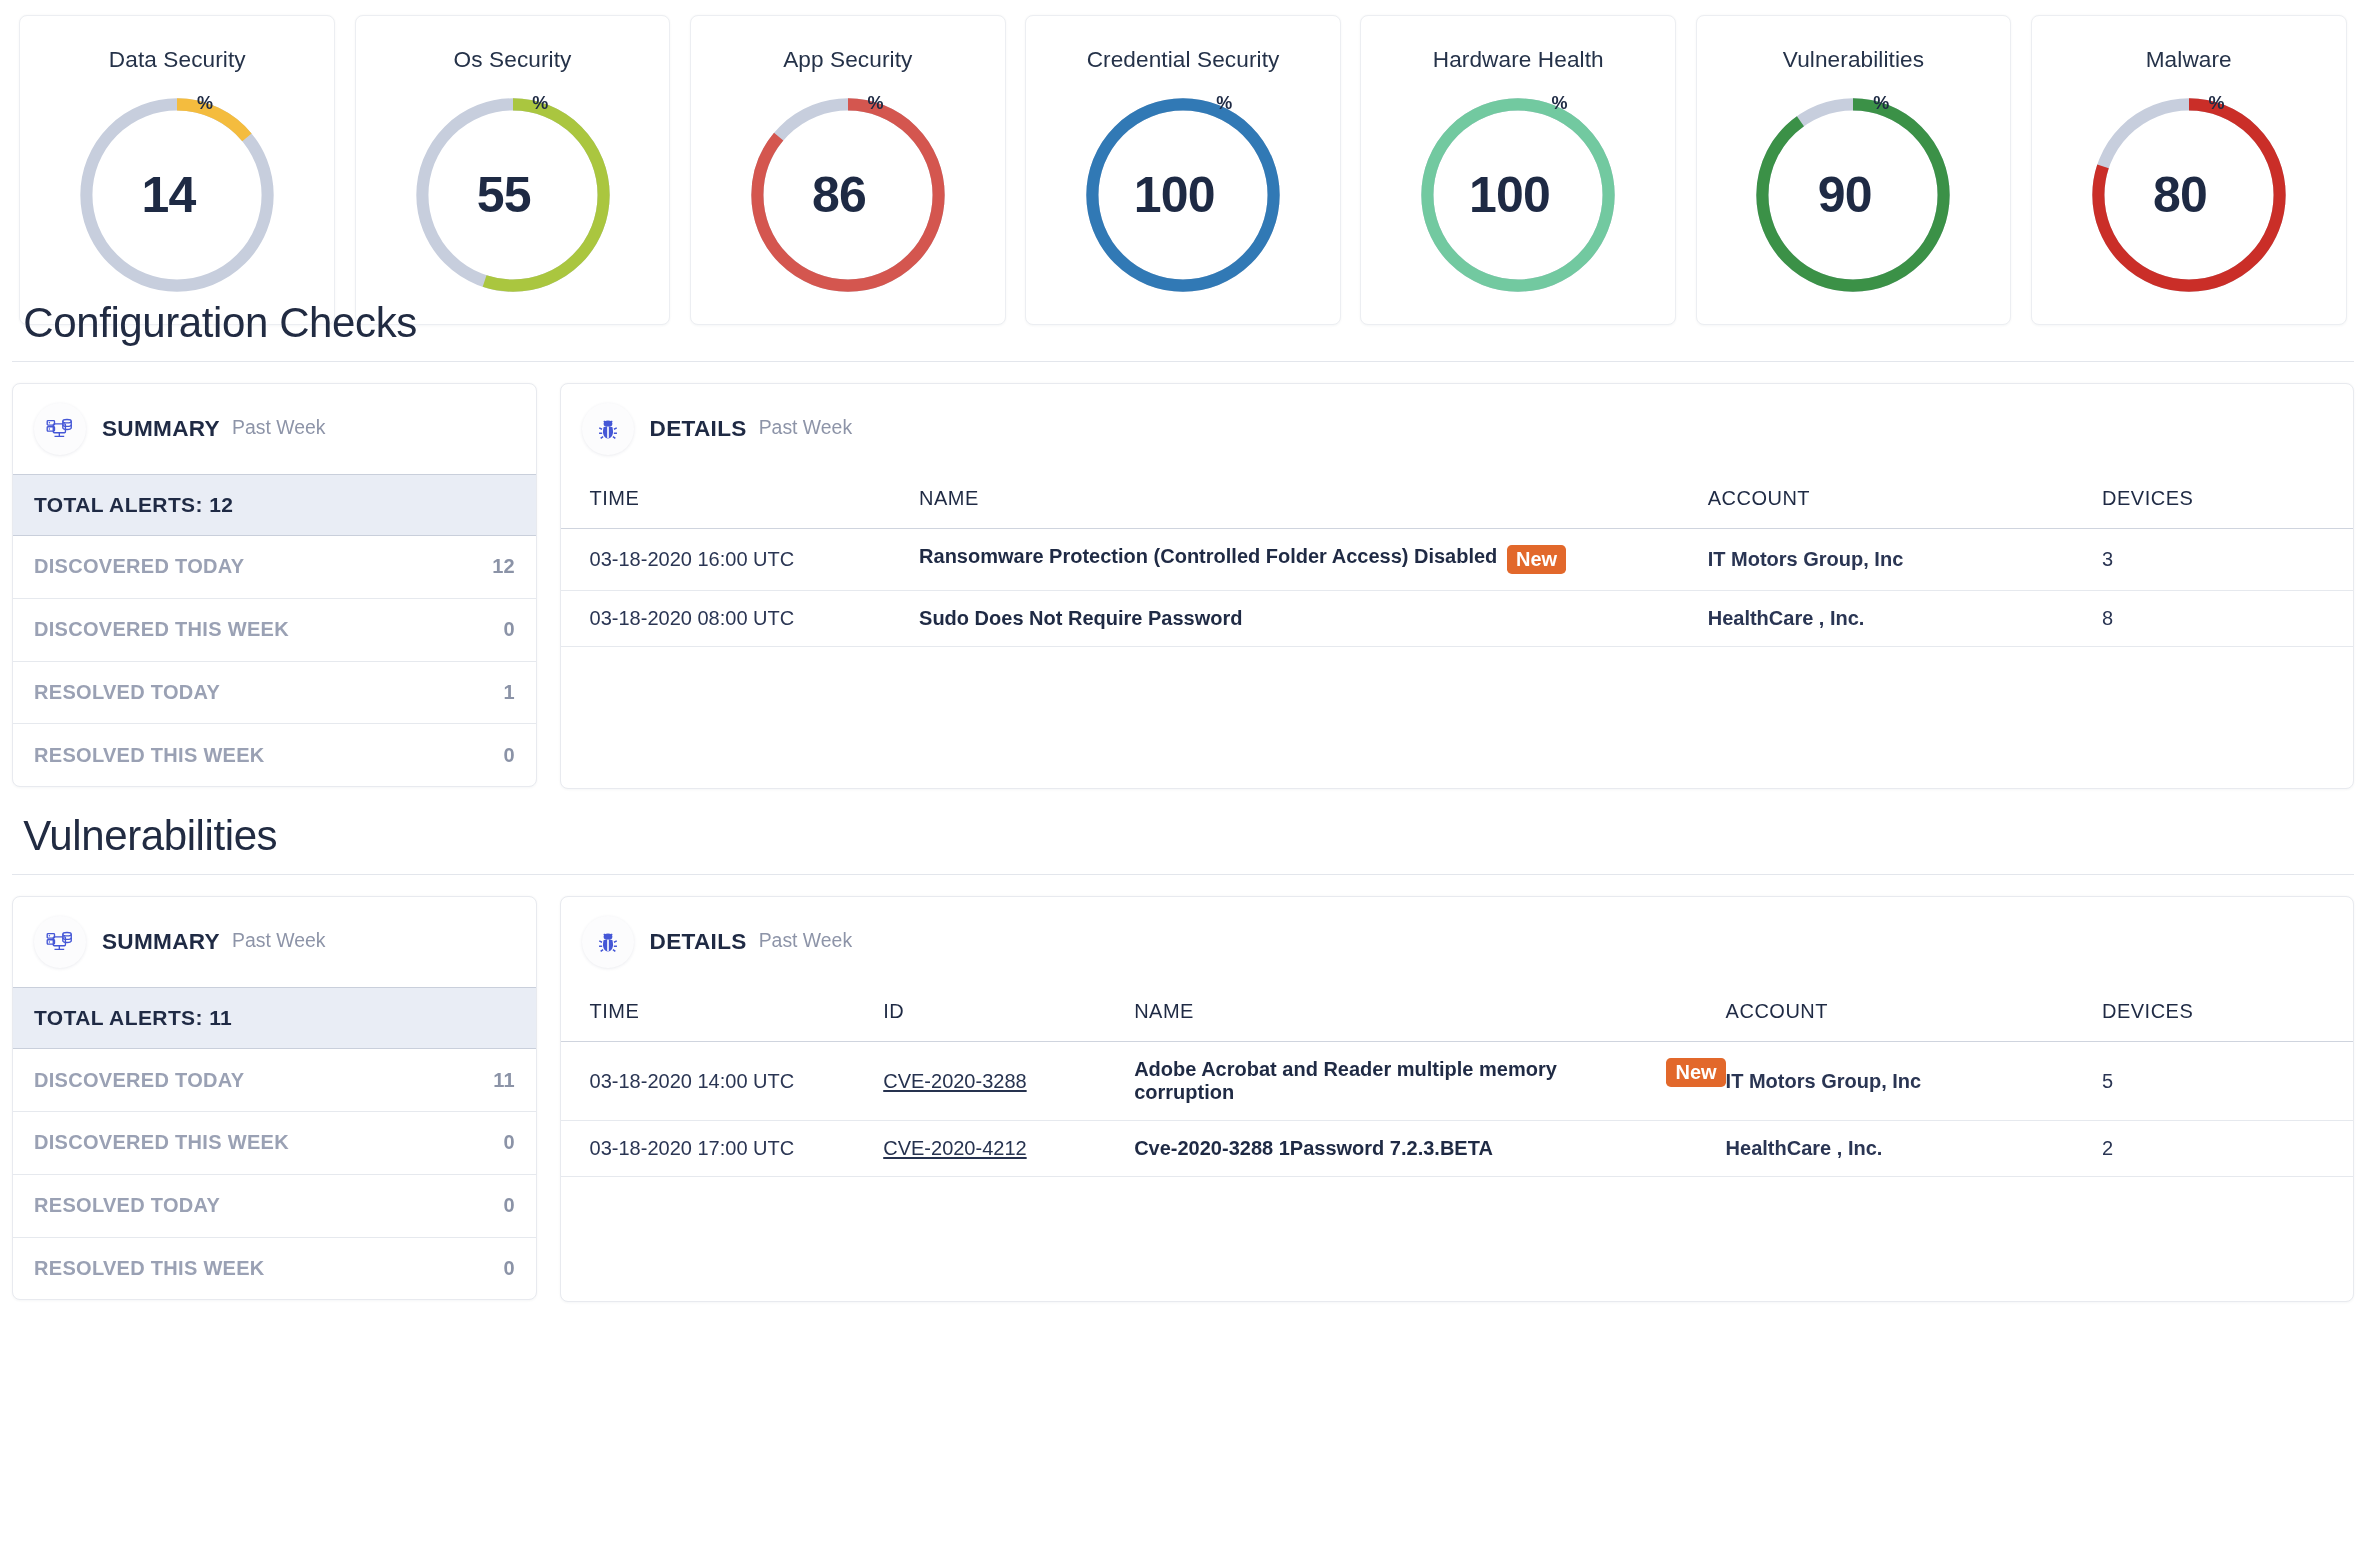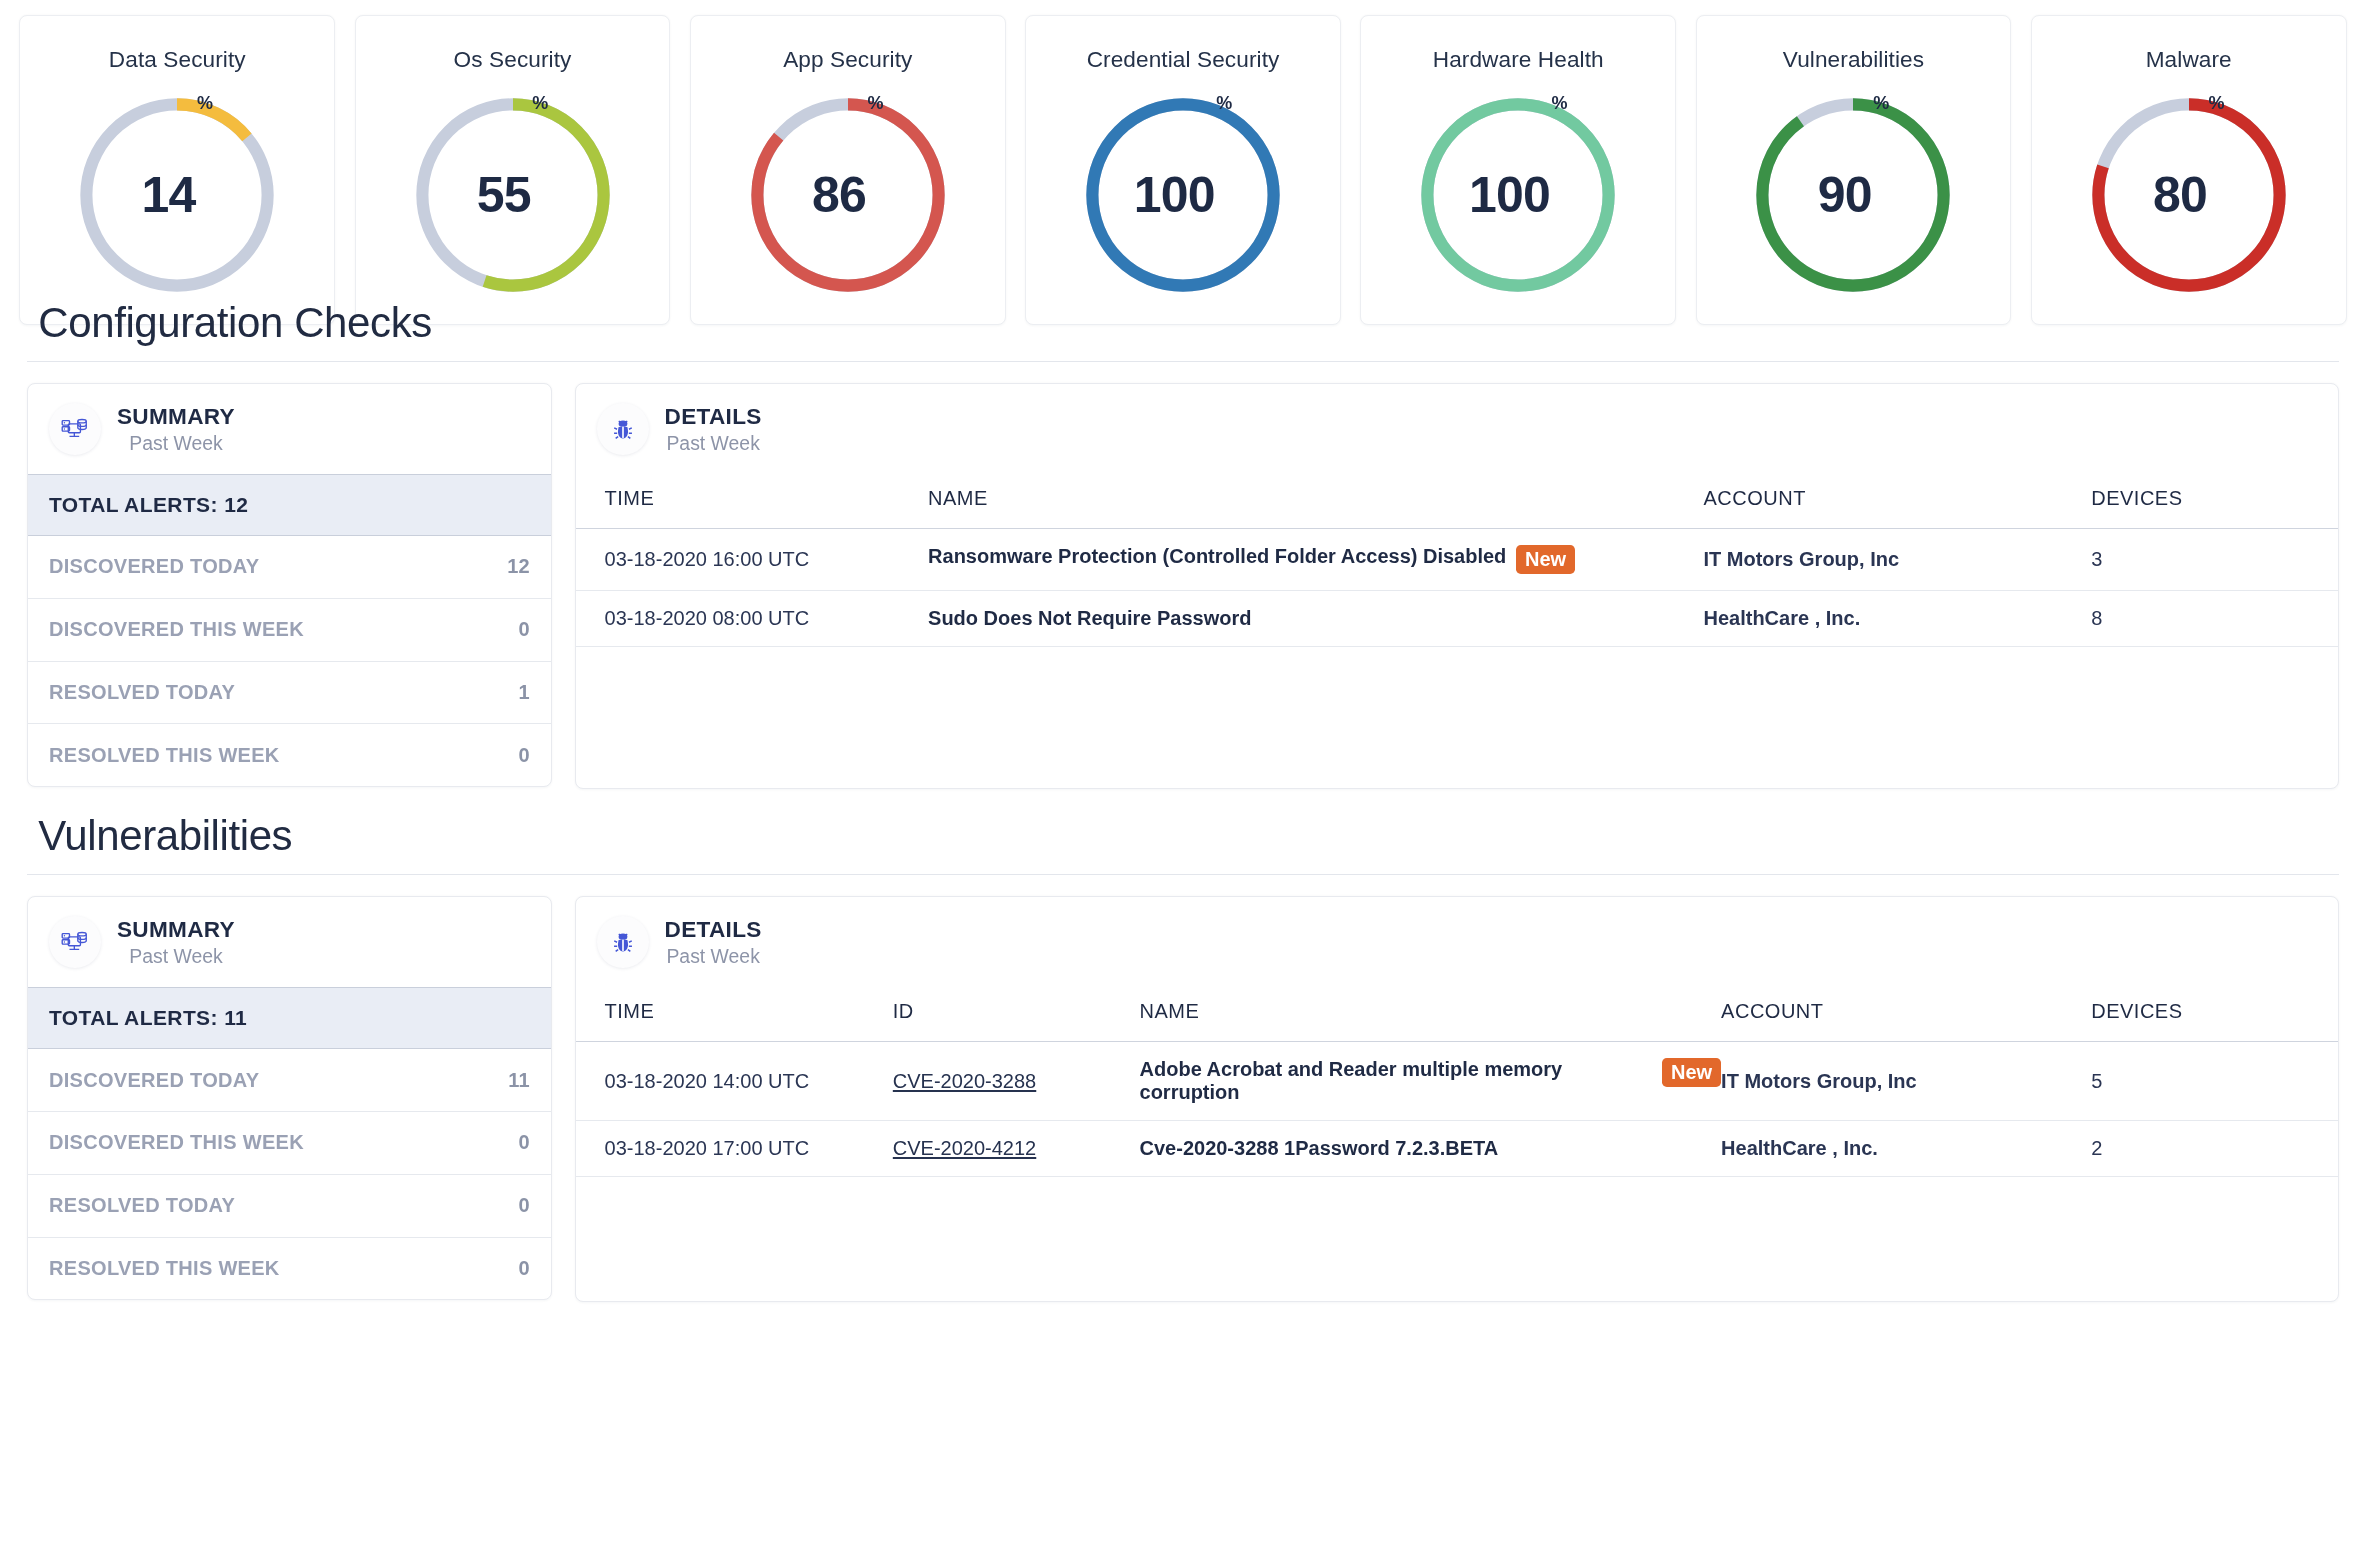--- a/index.html
+++ b/index.html
@@ -65,21 +65,21 @@
   .gauge-pct {
     font-size: 18px;
     font-weight: 700;
     color: #1e2a44;
     align-self: flex-start;
     margin-top: 4.8px;
     margin-left: 1.6px;
   }
 
   
-  .section { padding: 0 27px; }
+  .section { padding: 0 12px; }
   .section-title {
     font-size: 42px;
     font-weight: 400;
     color: #212b42;
     letter-spacing: -0.4px;
     padding: 22.6px 0 14.5px 11.3px;
     border-bottom: 0.8px solid #e3e6ec;
   }
 
   .panels {
@@ -108,21 +108,21 @@
   }
   .head-icon {
     width: 52px; height: 52px;
     border-radius: 50%;
     background: #fcfcfd;
     box-shadow: 0 0.8px 3.2px rgba(40,50,90,0.10);
     display: flex; align-items: center; justify-content: center;
     flex: 0 0 52px;
   }
   .head-icon svg { display:block; }
-  .head-text { display: flex; flex-direction: column; gap: 2px; }
+  .head-text { display: flex; gap: 12px; }
   .head-title {
     font-size: 22.6px; font-weight: 700; color: #1f2a44; letter-spacing: 0.3px;
   }
   .head-sub { font-size: 19.4px; color: #8d94a8; font-weight: 400; text-align: center; }
 
   .total-row {
     background: #e9edf5;
     border-top: 0.8px solid #c9cfdb;
     border-bottom: 0.8px solid #c9cfdb;
     padding: 18px 21px;

